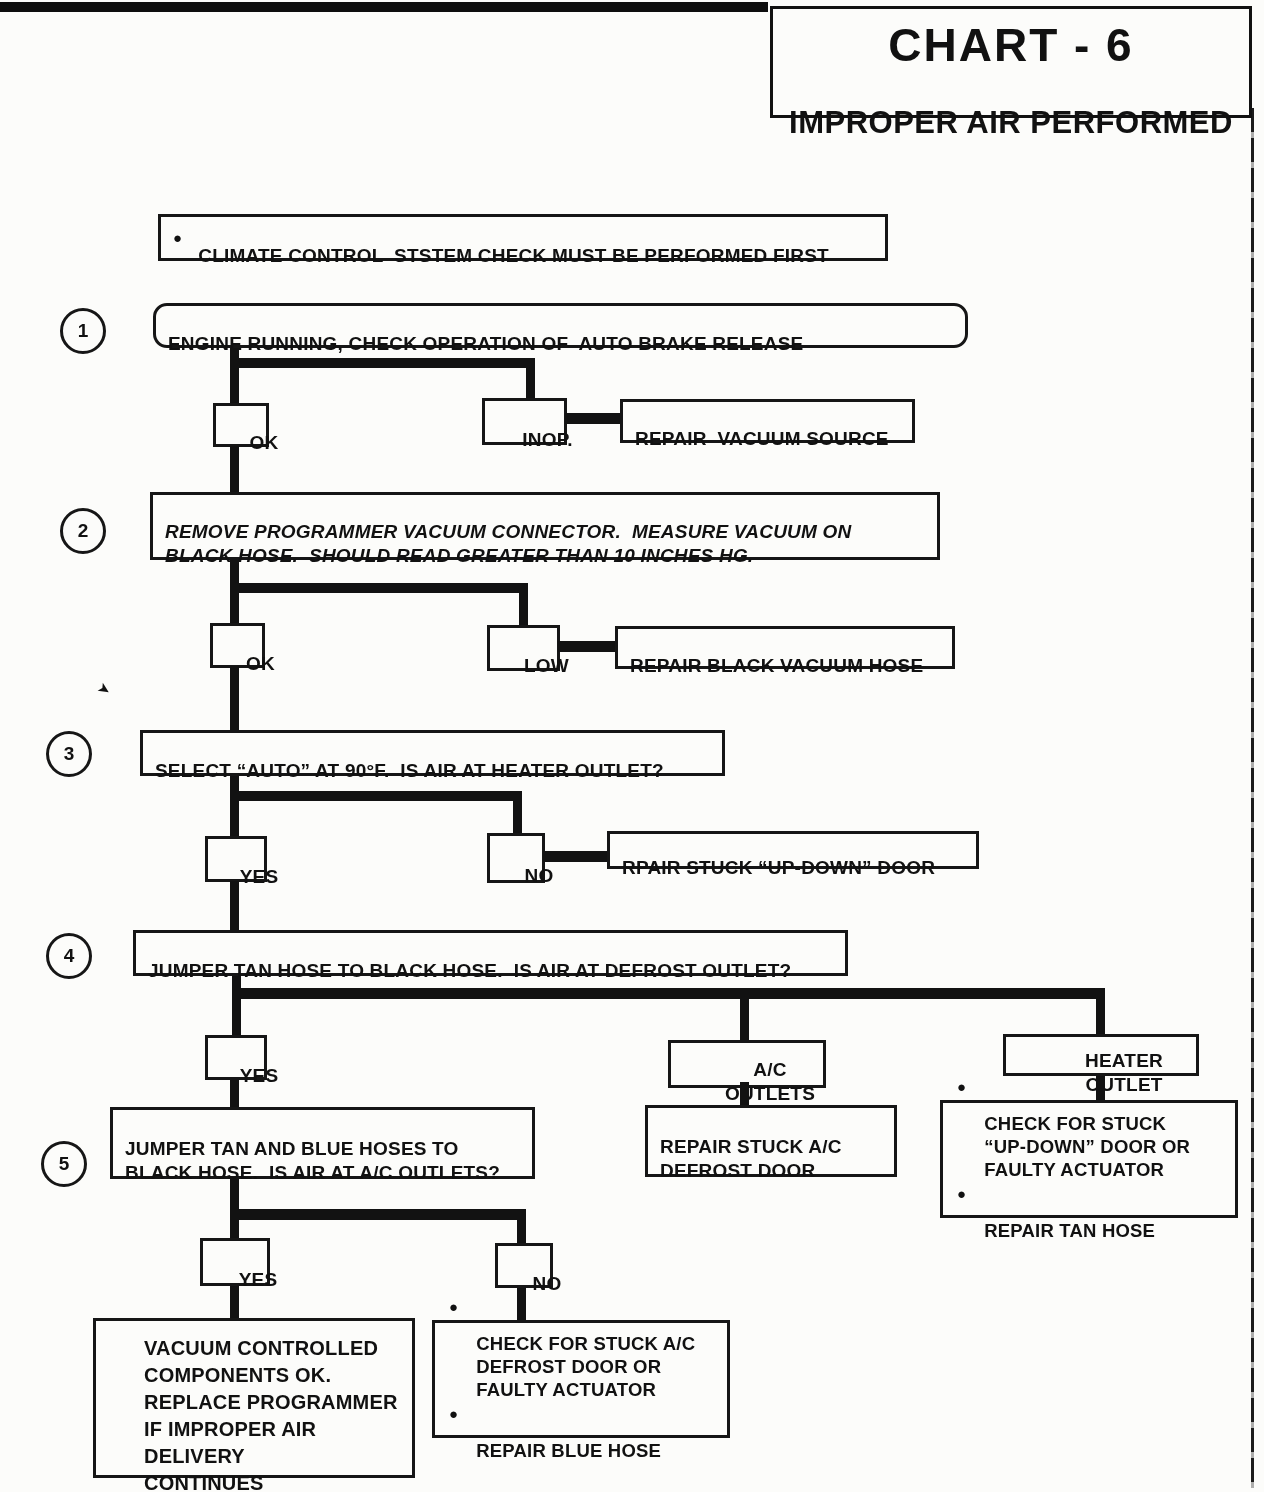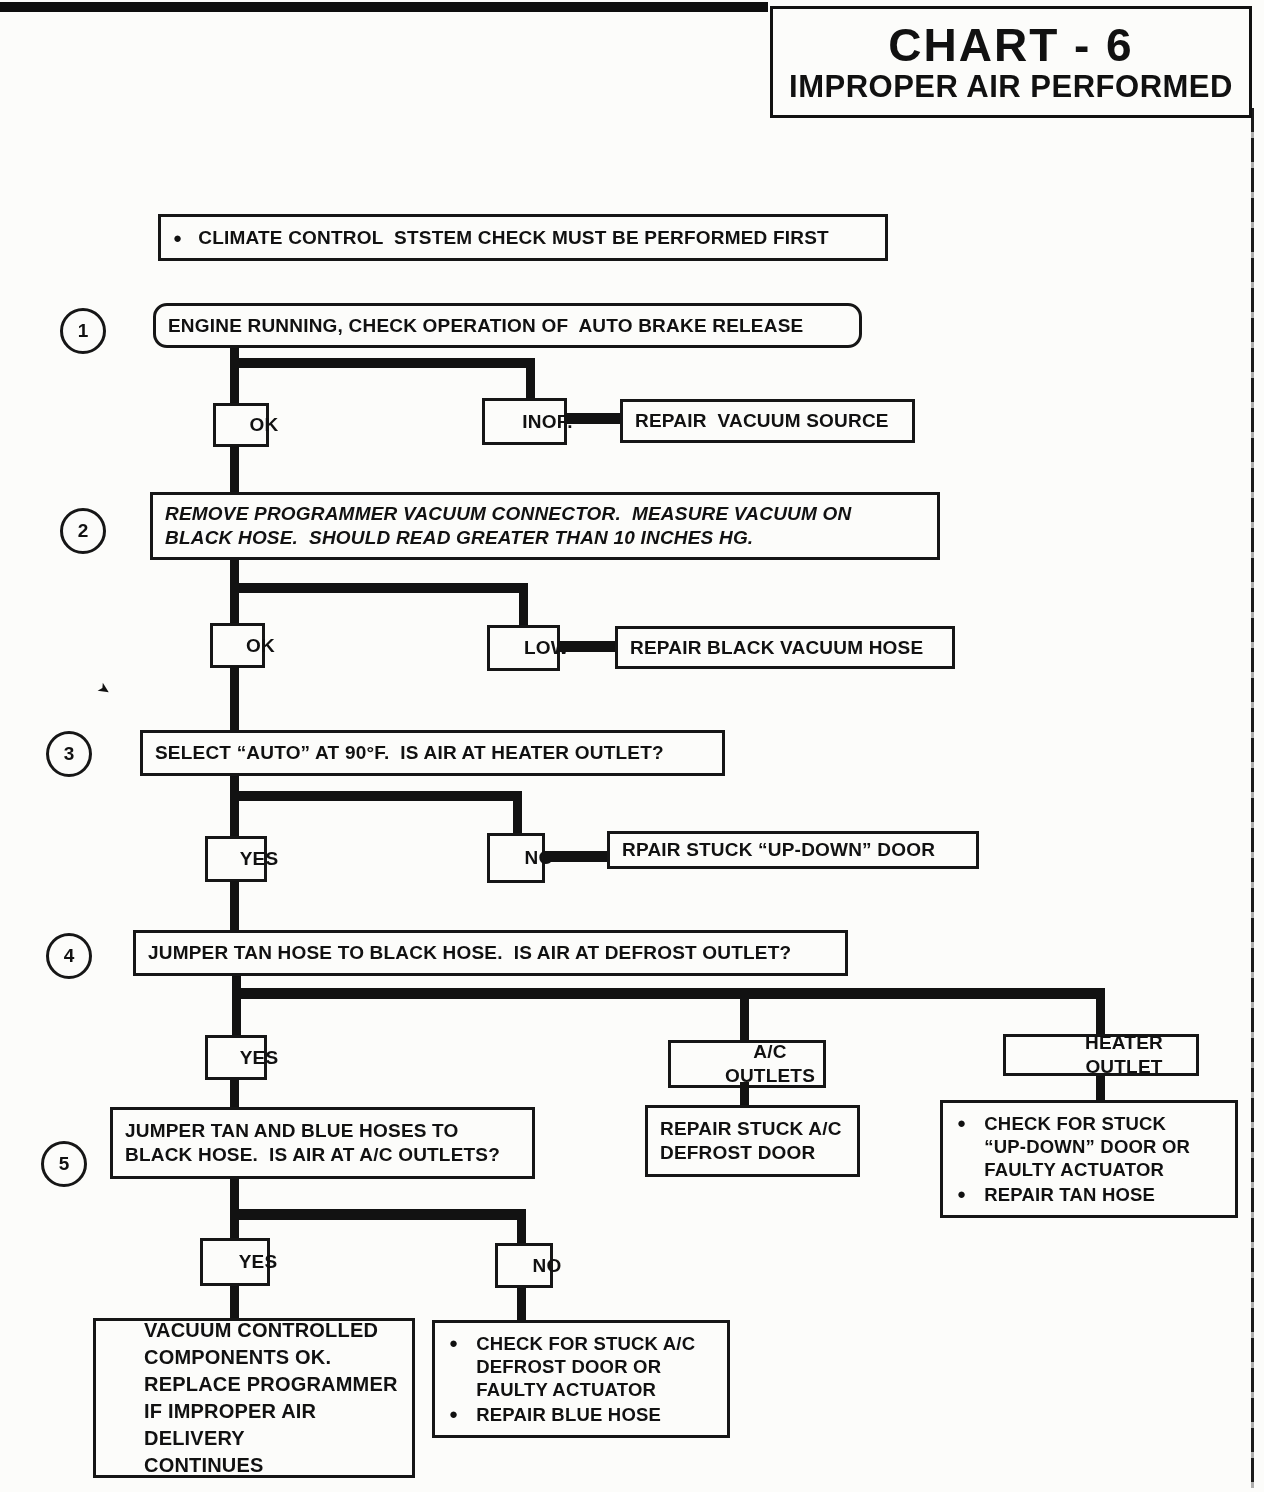--- a/index.html
+++ b/index.html
@@ -1,21 +1,21 @@
 <!DOCTYPE html>
 <html><head>
 <meta charset="utf-8">
 <style>
   html,body{margin:0;padding:0;background:#e8e8e6;}
   .page{
     position:relative;width:1264px;height:1492px;background:#fcfcfa;
     font-family:"Liberation Sans","DejaVu Sans",sans-serif;color:#111;
     overflow:hidden;
   }
-  .t{white-space:pre-wrap;}
+  .t{white-space:pre-wrap;margin-top:36px;}
   .box{
     position:absolute;box-sizing:border-box;border:3px solid #161616;
     background:#fcfcfa;display:flex;align-items:center;
     font-weight:700;font-size:19px;line-height:1.25;letter-spacing:.2px;padding-left:46px;
   }
   .box.center{justify-content:center;text-align:center;}
   .box.left{padding:4px 12px;text-align:left;}
   .conn{position:absolute;background:#121212;}
   .circle{
     position:absolute;box-sizing:border-box;width:46px;height:46px;border-radius:50%;
@@ -58,21 +58,21 @@
   </div>
 
   <div class="box left bullet-row" style="left:158px;top:214px;width:730px;height:47px;align-items:center;">
     <span class="bullet">●</span>
     <span class="t">CLIMATE CONTROL  STSTEM CHECK MUST BE PERFORMED FIRST</span>
   </div>
 
   <div class="circle" style="left:60px;top:308px;">
       <span>1</span>
     </div>
-  <div class="box left" style="left:153px;top:303px;width:709px;height:45px;border-radius:14px;">
+  <div class="box left" style="left:153px;top:303px;width:815px;height:45px;border-radius:14px;">
     <span class="t">ENGINE RUNNING, CHECK OPERATION OF  AUTO BRAKE RELEASE</span>
   </div>
   <div class="conn" style="left:230px;top:348px;width:9px;height:57px;"></div>
   <div class="conn" style="left:230px;top:358px;width:305px;height:10px;"></div>
   <div class="conn" style="left:526px;top:358px;width:9px;height:42px;"></div>
   <div class="box center" style="left:213px;top:403px;width:56px;height:44px;">
     <span class="t">OK</span>
   </div>
   <div class="box center" style="left:482px;top:398px;width:85px;height:47px;">
     <span class="t">INOP.</span>
@@ -139,21 +139,21 @@
   <div class="box center" style="left:205px;top:1035px;width:62px;height:45px;">
     <span class="t">YES</span>
   </div>
   <div class="box center" style="left:668px;top:1040px;width:158px;height:48px;">
     <span class="t">A/C OUTLETS</span>
   </div>
   <div class="box center" style="left:1003px;top:1034px;width:196px;height:42px;">
     <span class="t">HEATER OUTLET</span>
   </div>
   <div class="conn" style="left:740px;top:1082px;width:9px;height:25px;"></div>
-  <div class="box left" style="left:645px;top:1105px;width:215px;height:72px;">
+  <div class="box left" style="left:645px;top:1105px;width:252px;height:72px;">
     <span class="t">REPAIR STUCK A/C
 DEFROST DOOR</span>
   </div>
   <div class="conn" style="left:1096px;top:1076px;width:9px;height:26px;"></div>
   <div class="box blist" style="left:940px;top:1100px;width:298px;height:118px;">
     <div class="bullet-row">
       <span class="bullet">●</span>
       <span class="t">CHECK FOR STUCK
 “UP-DOWN” DOOR OR
 FAULTY ACTUATOR</span>

